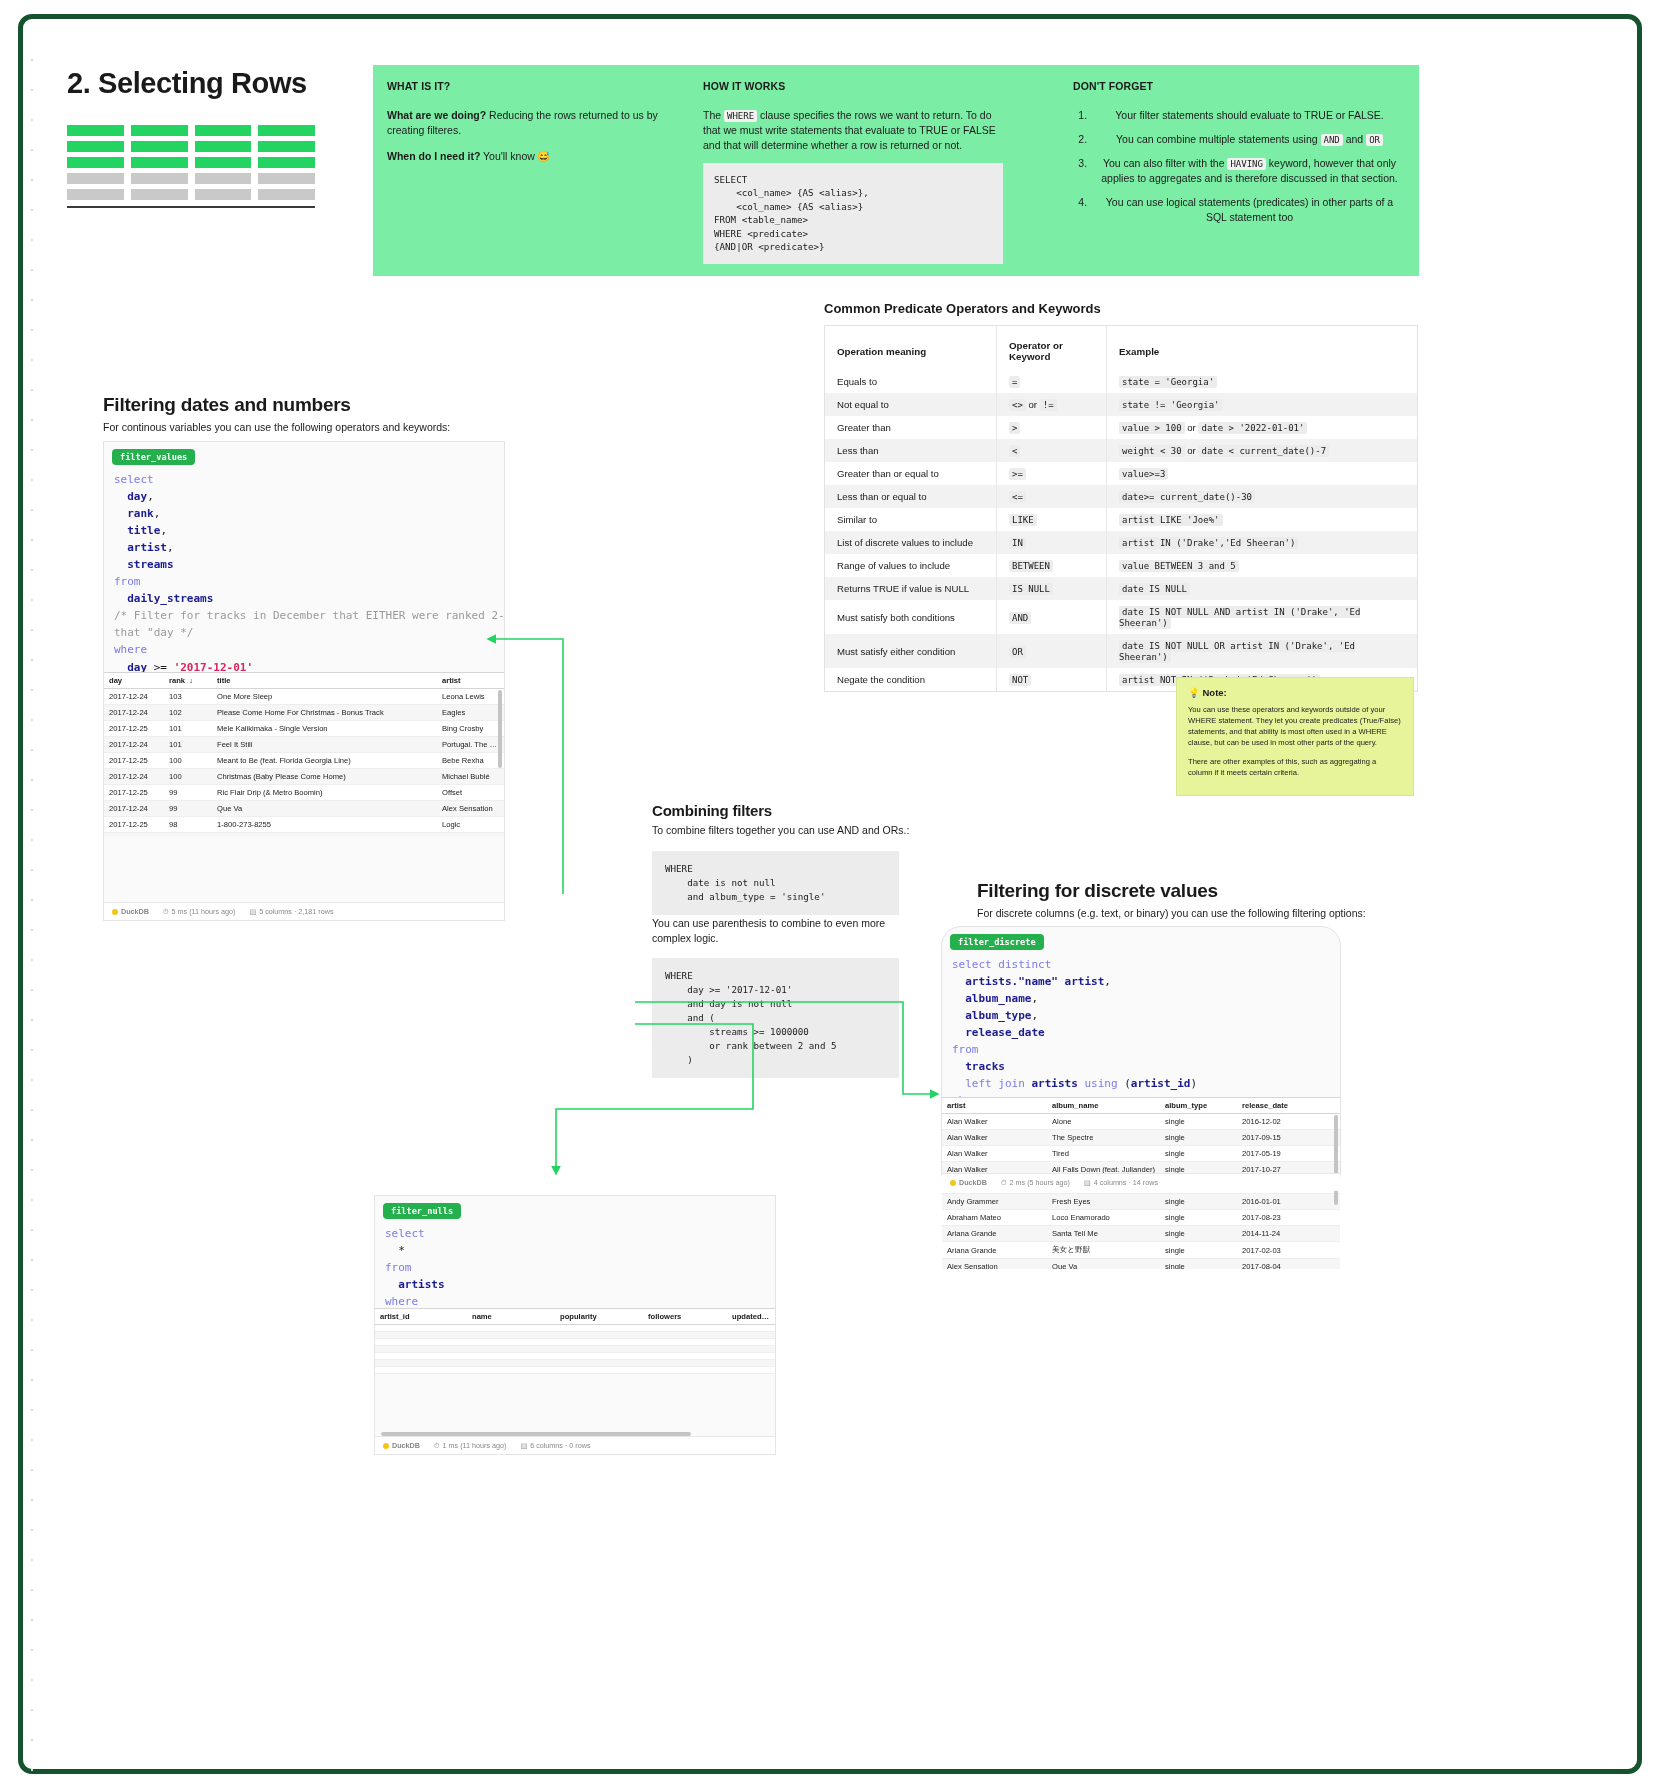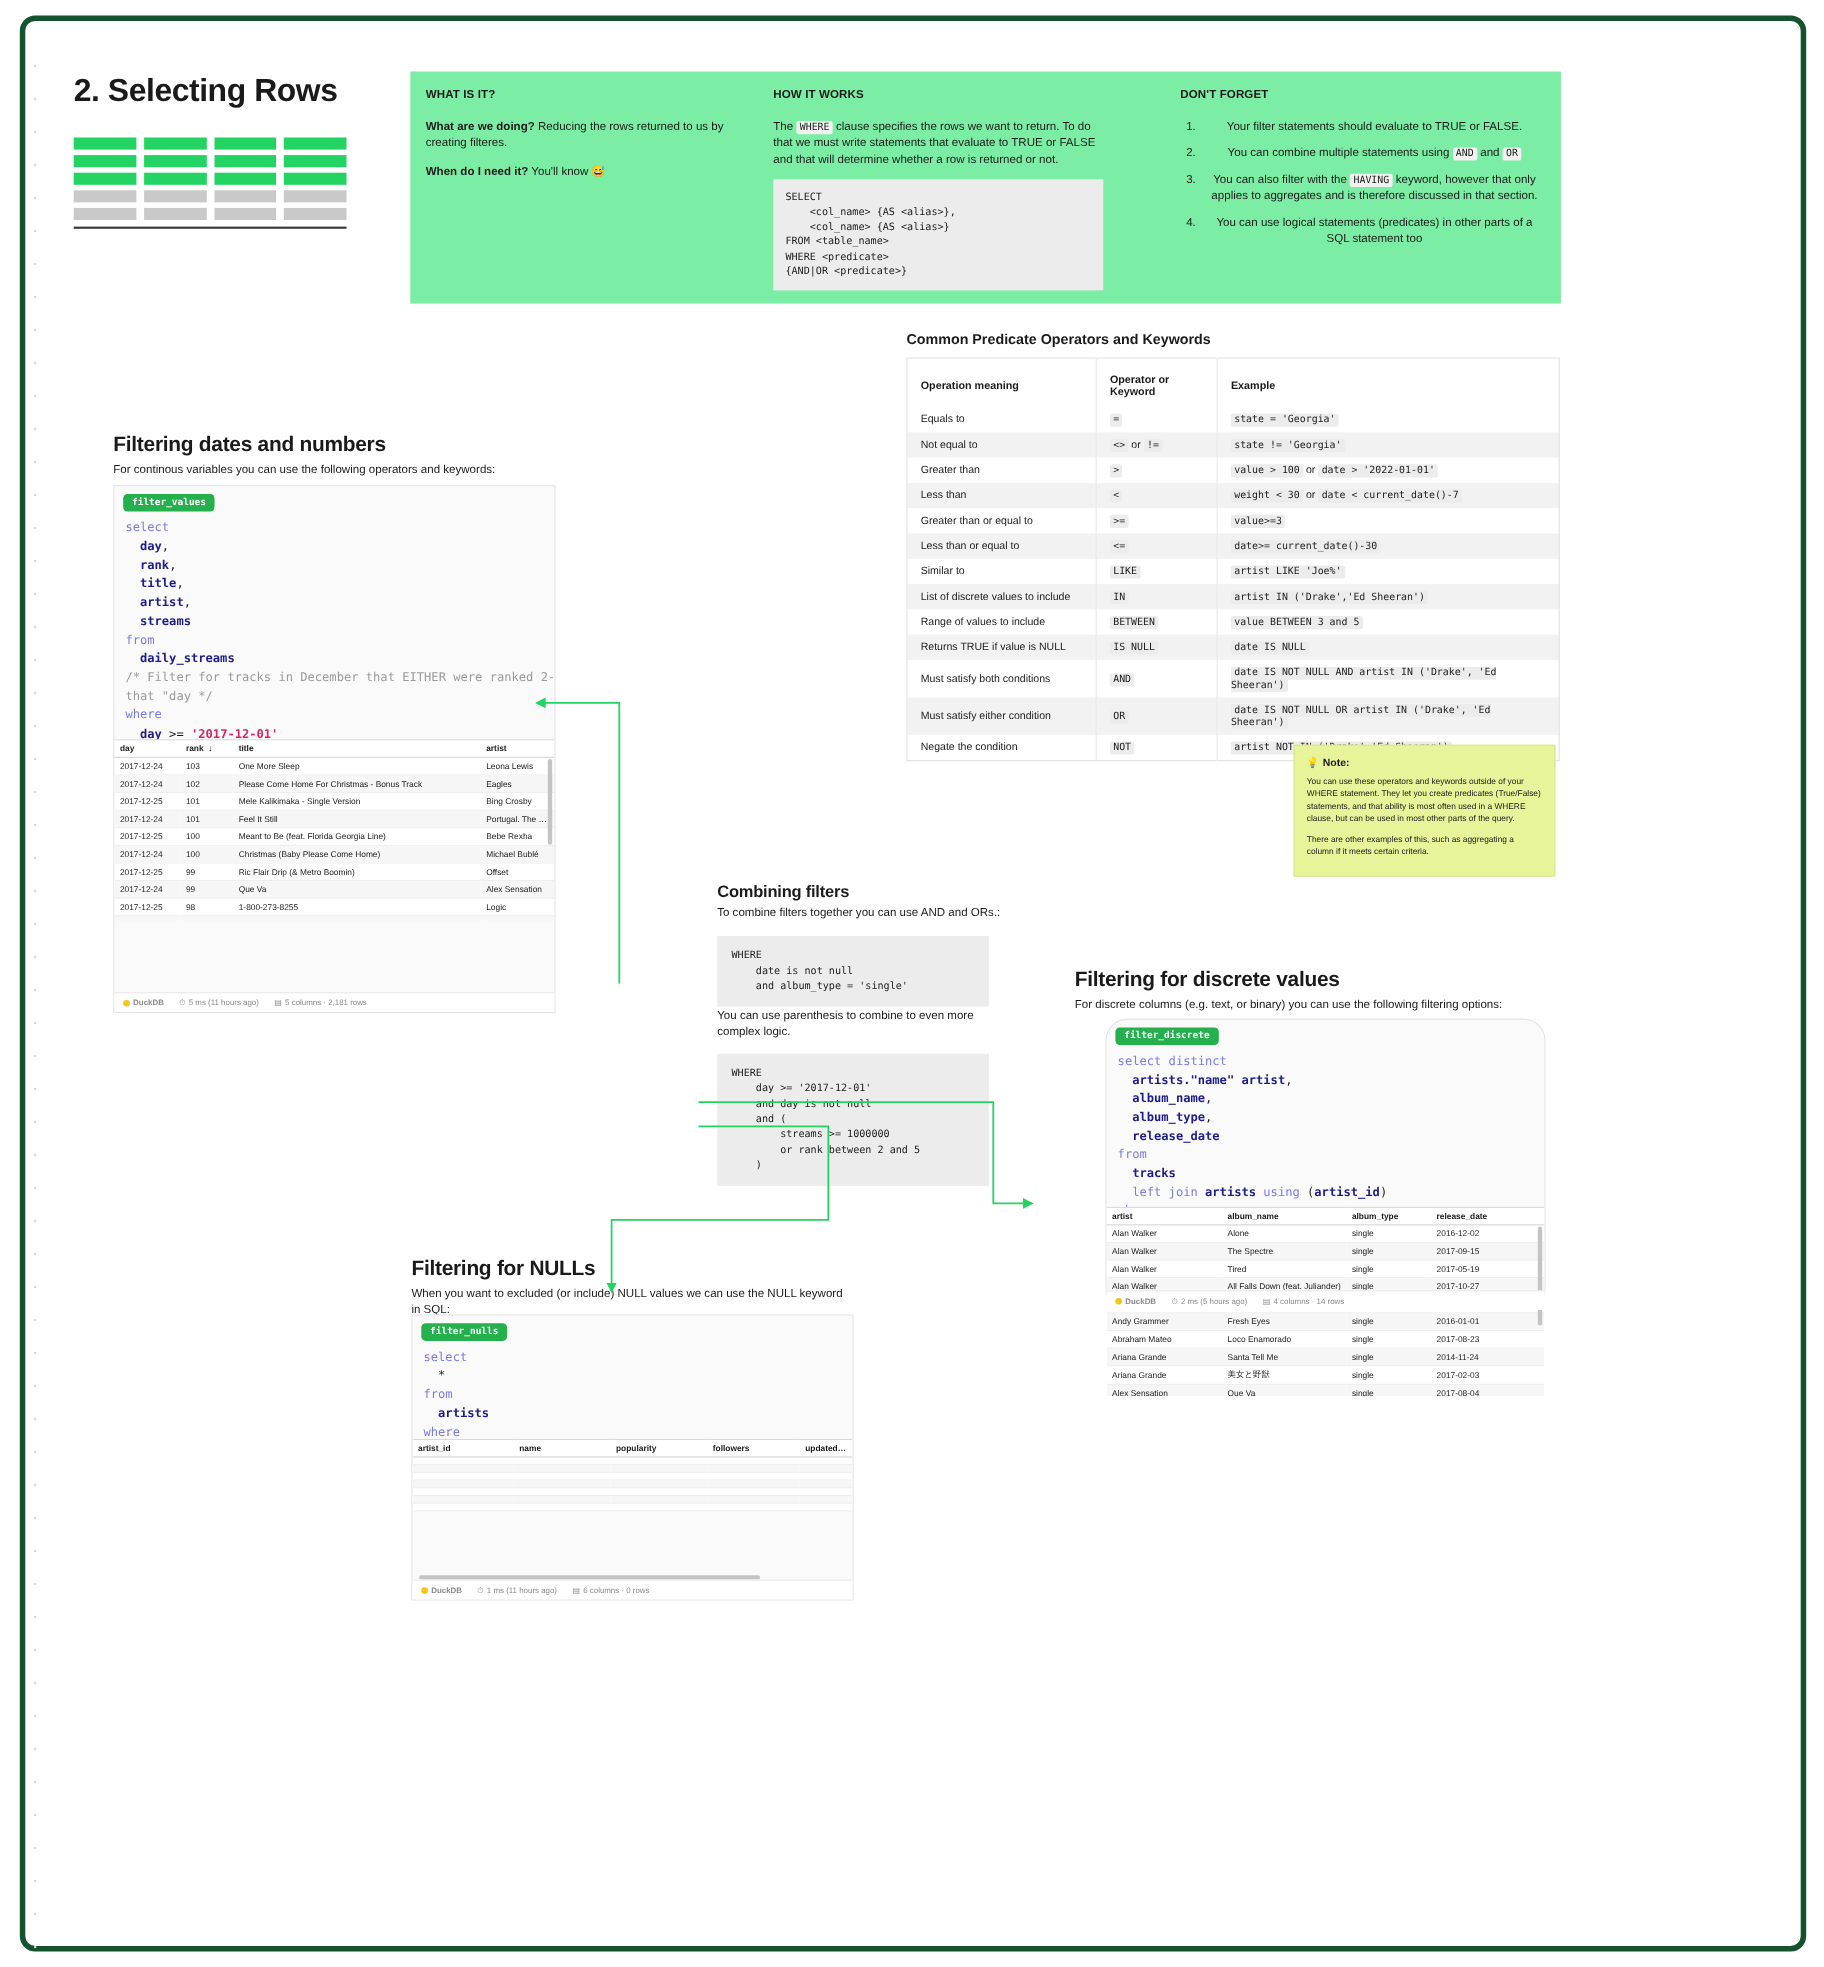--- a/index.html
+++ b/index.html
@@ -485,21 +485,21 @@
     and (
         streams &gt;= 1000000
         or rank between 2 and 5
     )</div>
 
   <div class="sh" style="left:954px; top:861px; width:420px;">
     <h2>Filtering for discrete values</h2>
     <p>For discrete columns (e.g. text, or binary) you can use the following filtering options:</p>
   </div>
 
-  <div class="cell" style="left:982px; top:907px; width:400px; height:266px;border-radius:20px;">
+  <div class="cell" style="left:918px; top:907px; width:400px; height:266px;border-radius:20px;">
     <div class="tag">filter_discrete</div>
     <div class="sql"><span class="k">select distinct</span>
   <span class="id">artists."name"</span> <span class="id">artist</span>,
   <span class="id">album_name</span>,
   <span class="id">album_type</span>,
   <span class="id">release_date</span>
 <span class="k">from</span>
   <span class="id">tracks</span>
   <span class="k">left join</span> <span class="id">artists</span> <span class="k">using</span> (<span class="id">artist_id</span>)
 <span class="k">where</span>
@@ -590,24 +590,20 @@
     <div class="statusbar" style="position:absolute; left:0; right:0; bottom:0;">
       <span>
           <i class="sb-dot"></i>
           <b>DuckDB</b>
         </span>
       <span>⏱ <span>2 ms (5 hours ago)</span></span>
       <span>▤ <span>4 columns · 14 rows</span></span>
     </div>
   </div>
 
-  <div class="sh" style="left:351px; top:1124px; width:400px;">
-    <h2>Filtering for NULLs</h2>
-    <p>When you want to excluded (or include) NULL values we can use the NULL keyword in SQL:</p>
-  </div>
 
   <div class="cell" style="left:351px; top:1176px; width:402px; height:260px;">
     <div class="tag">filter_nulls</div>
     <div class="sql"><span class="k">select</span>
   *
 <span class="k">from</span>
   <span class="id">artists</span>
 <span class="k">where</span>
   <span class="id">popularity</span> <span class="k">is null</span>
   <span class="k">or</span> <span class="id">followers</span> <span class="k">is null</span></div>

